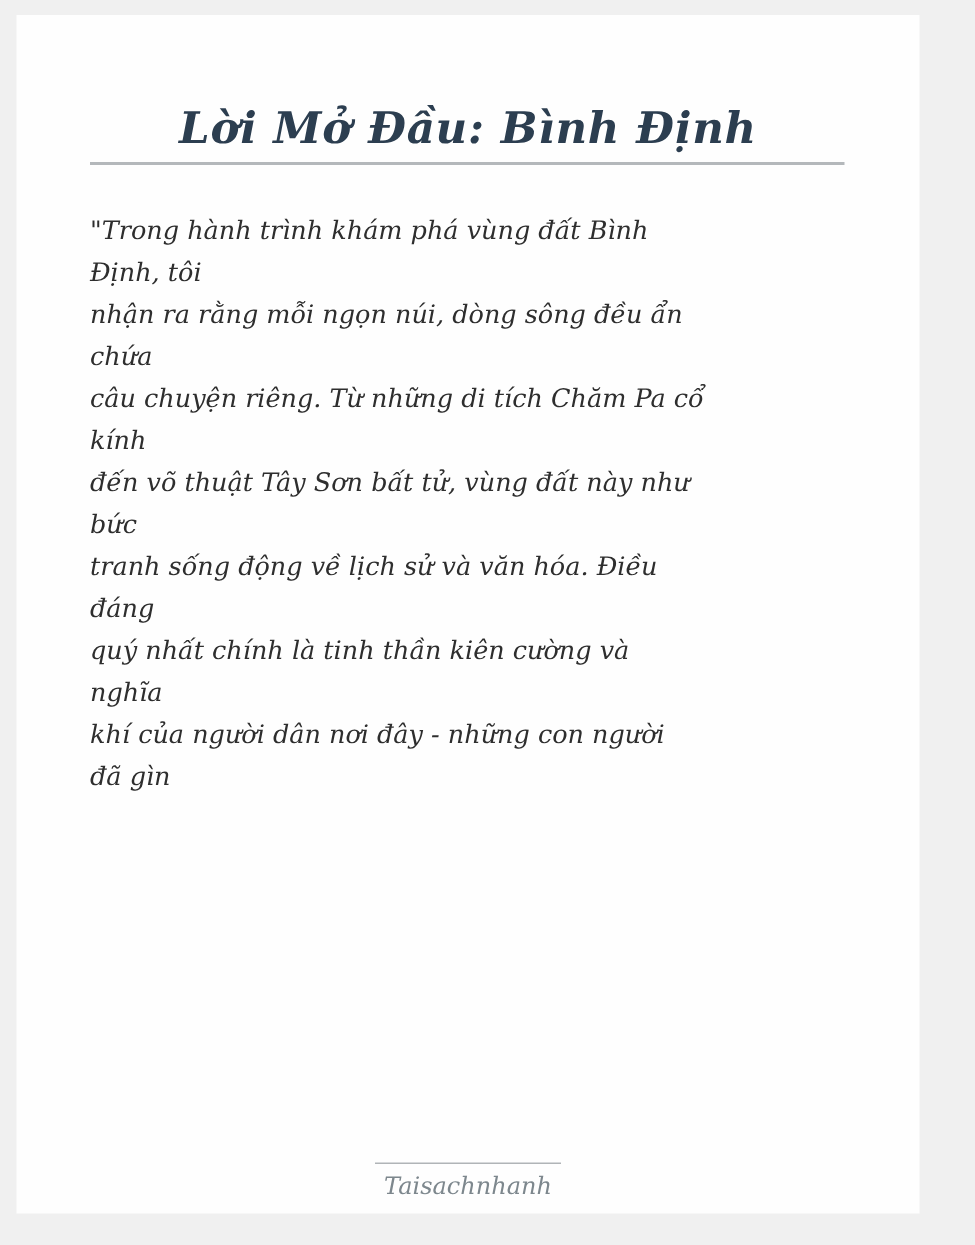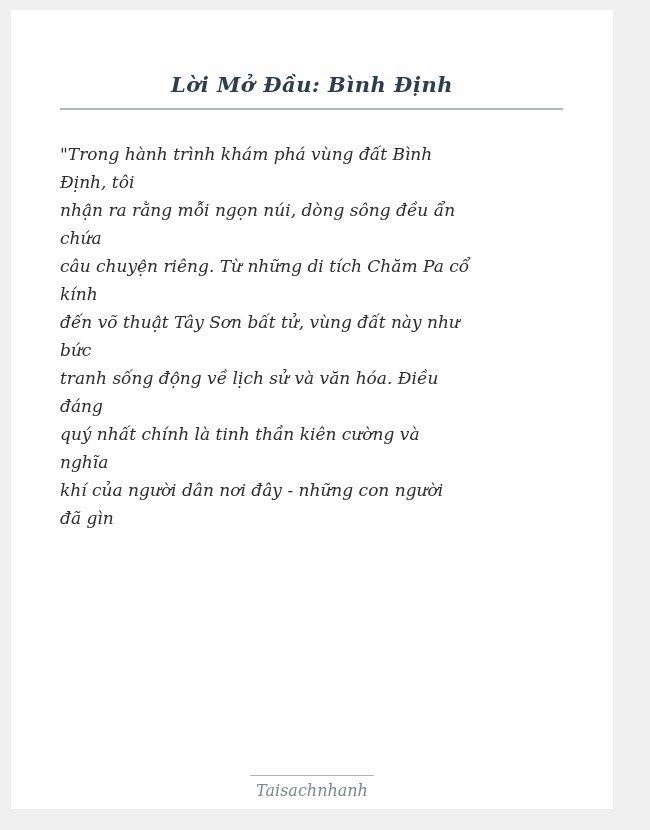--- a/index.html
+++ b/index.html
@@ -27,21 +27,21 @@
     background:var(--page-bg);
   }
   .title{
     position:absolute;
     top:61px;left:0;width:100%;
     margin:0;
     text-align:center;
     font-family:"DejaVu Serif", serif;
     font-style:italic;
     font-weight:bold;
-    font-size:21px;
+    font-size:29px;
     line-height:28px;
     letter-spacing:0.5px;
     color:var(--title-color);
   }
   .title-divider{
     position:absolute;
     top:98px;left:49px;right:50px;
     margin:0;border:0;
     border-top:2px solid var(--divider-color);
   }

